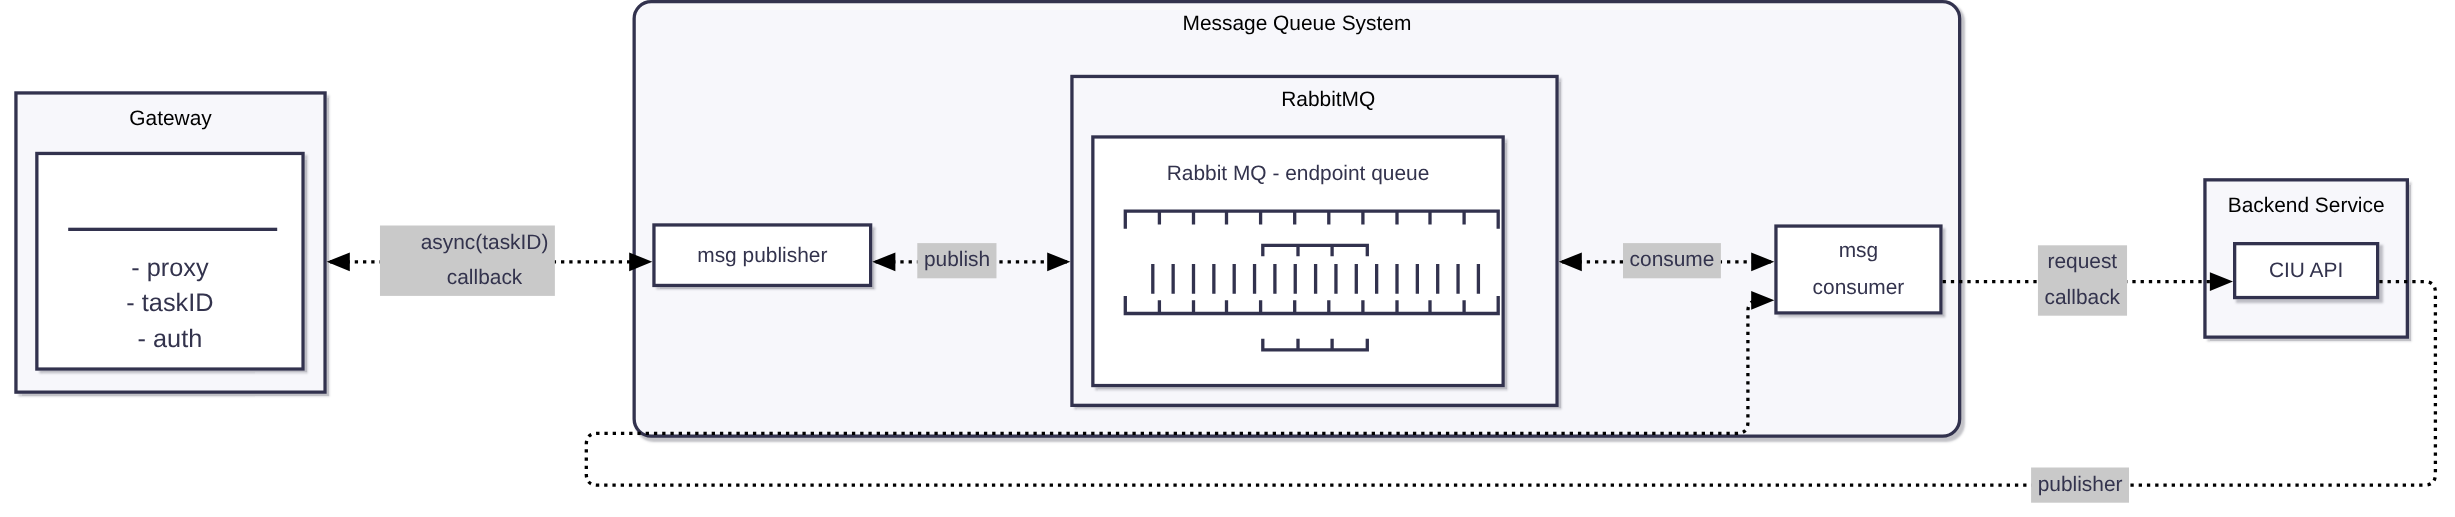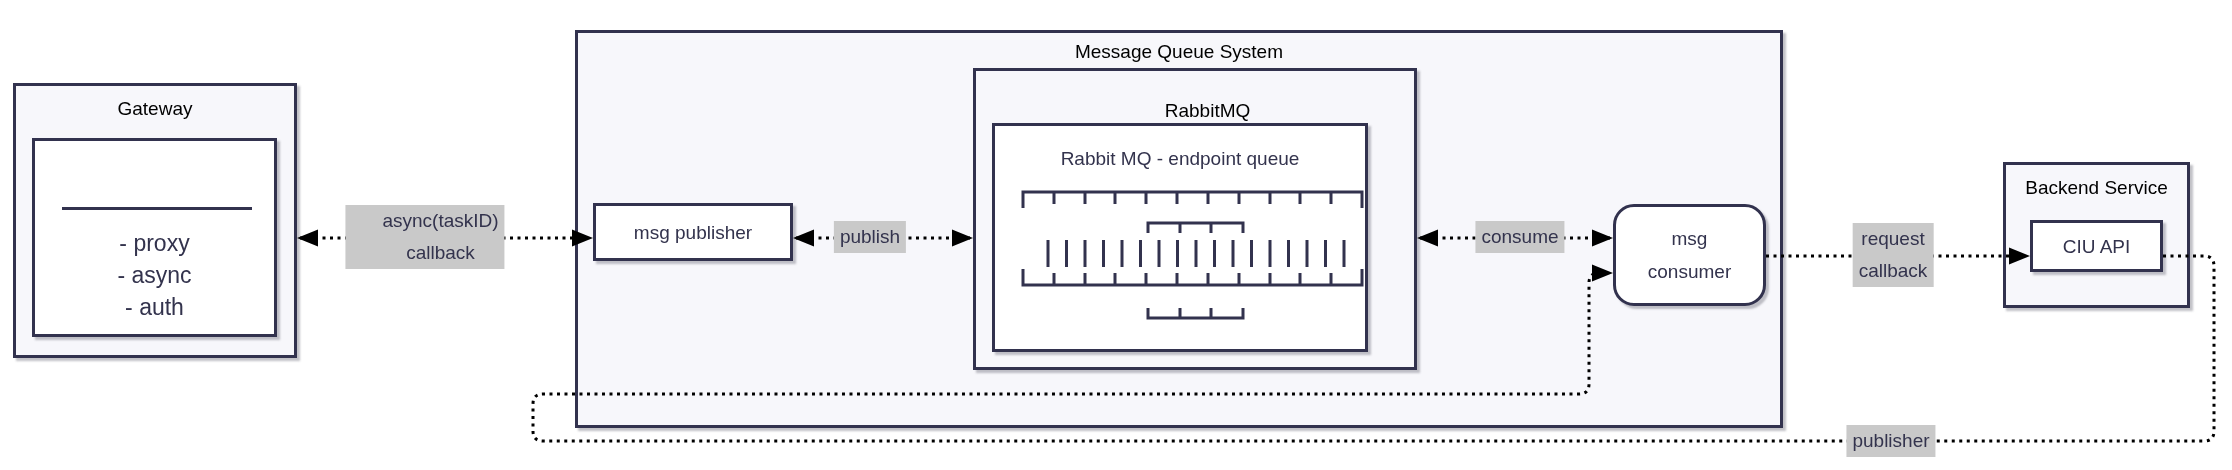--- a/index.html
+++ b/index.html
@@ -45,42 +45,42 @@
 <div class="canvas">
 
   <div class="container" style="left:13px;top:83px;width:284px;height:275px;">
     <div class="container-title" style="top:12px;">Gateway</div>
   </div>
 
   <div class="node" style="left:32px;top:138px;width:245px;height:199px;display:block;">
     <div class="fastapi-divider"></div>
     <div class="fastapi-items">
       <div>- proxy</div>
-      <div>- async</div>
+      <div>- taskID</div>
       <div>- auth</div>
     </div>
   </div>
 
-  <div class="container" style="left:575px;top:30px;width:1208px;height:398px;">
+  <div class="container" style="left:575px;top:0;width:1208px;height:398px;border-radius:17px;">
     <div class="container-title" style="top:8px;">Message Queue System</div>
   </div>
 
   <div class="node" style="left:593px;top:203px;width:200px;height:58px;">
     <div class="line">msg publisher</div>
   </div>
 
   <div class="container" style="left:973px;top:68px;width:444px;height:302px;">
-    <div class="container-title" style="top:29px;margin-left:25px;">RabbitMQ</div>
+    <div class="container-title" style="top:9px;margin-left:25px;">RabbitMQ</div>
   </div>
 
   <div class="node" style="left:992px;top:123px;width:376px;height:229px;display:block;">
     <div class="container-title" style="top:22px;color:var(--node-text);">Rabbit MQ - endpoint queue</div>
   </div>
 
-  <div class="node" style="left:1613px;top:204px;width:153px;height:102px;border-radius:21px;">
+  <div class="node" style="left:1613px;top:204px;width:153px;height:82px;">
     <div class="line">msg</div>
     <div class="line">consumer</div>
   </div>
 
   <div class="container" style="left:2003px;top:162px;width:187px;height:146px;">
     <div class="container-title" style="top:12px;">Backend Service</div>
   </div>
 
   <div class="node" style="left:2030px;top:220px;width:133px;height:52px;">
     <div class="line">CIU API</div>

